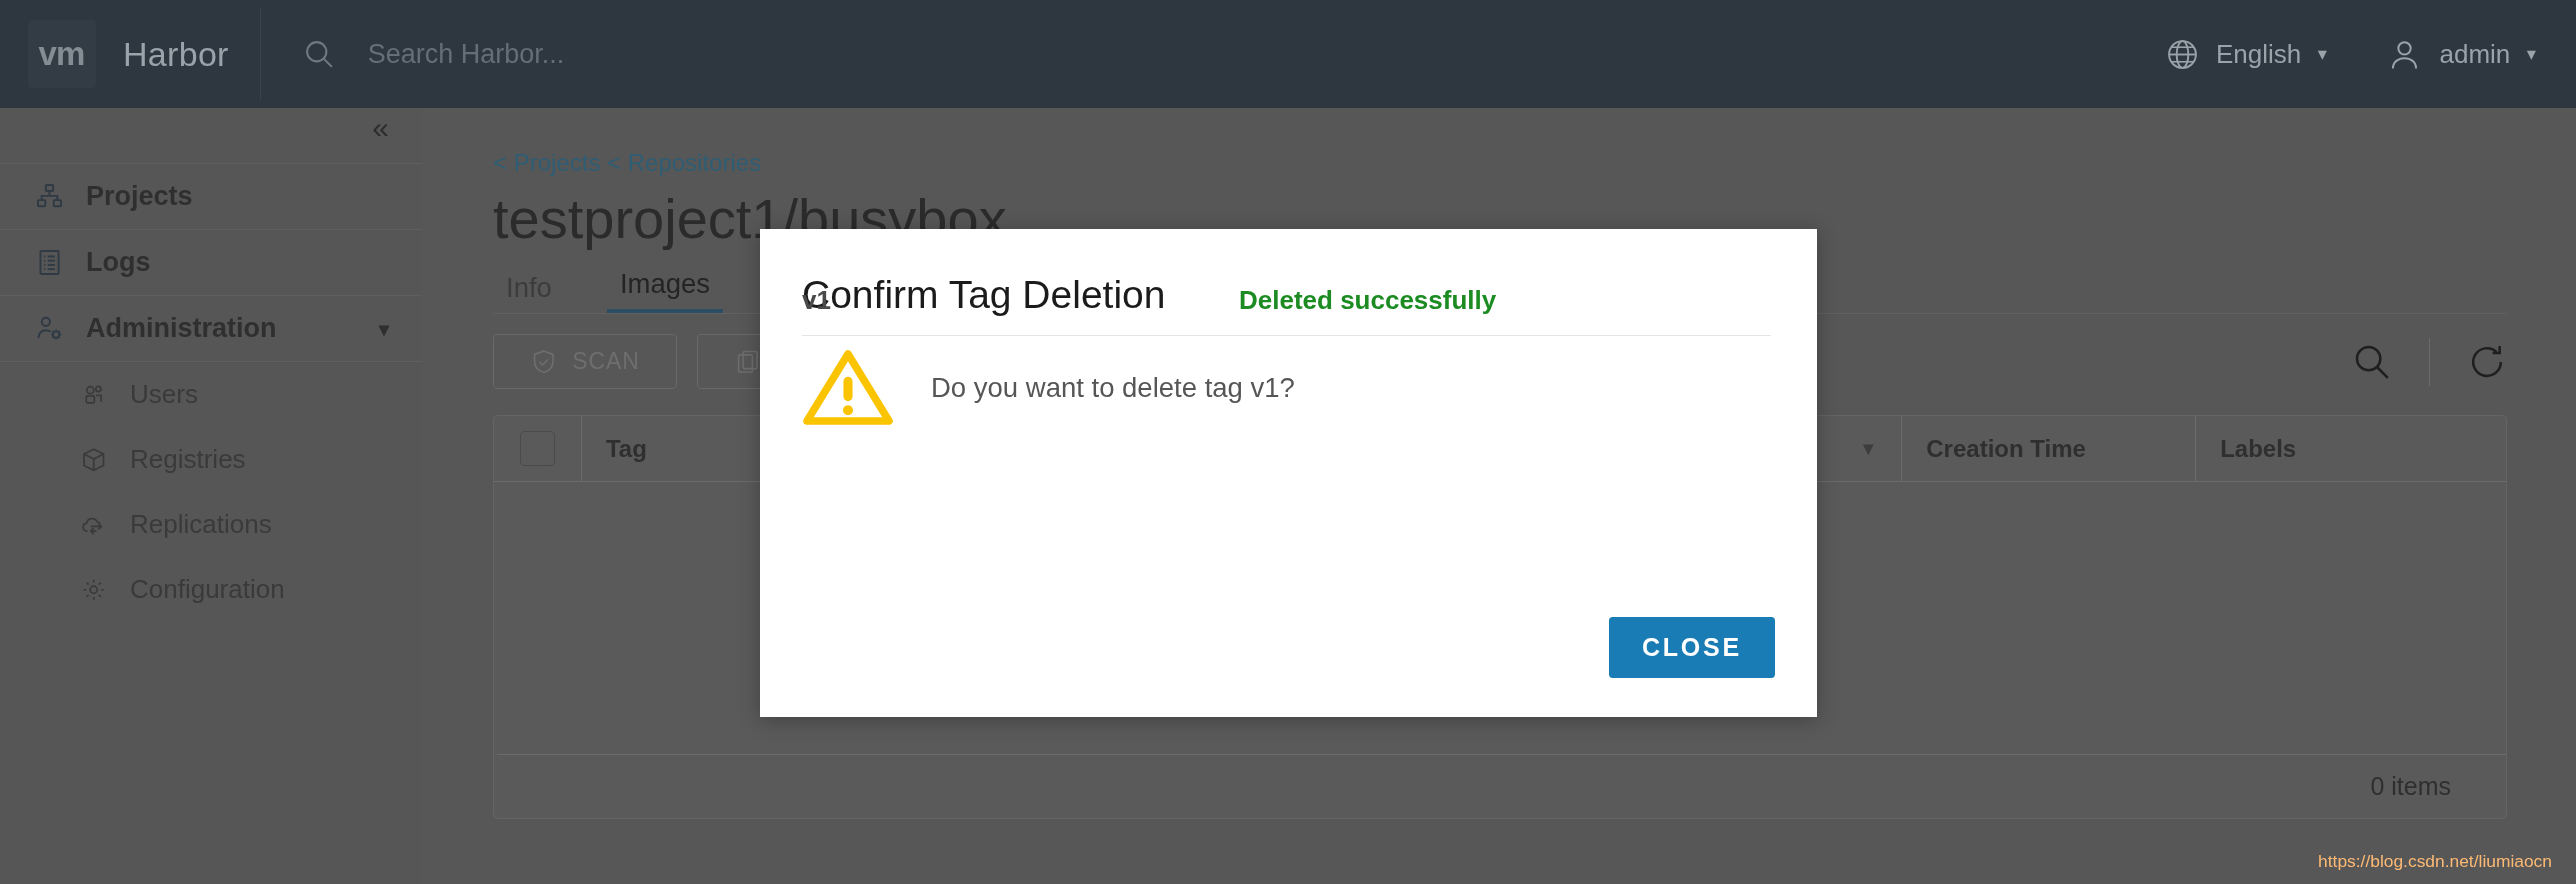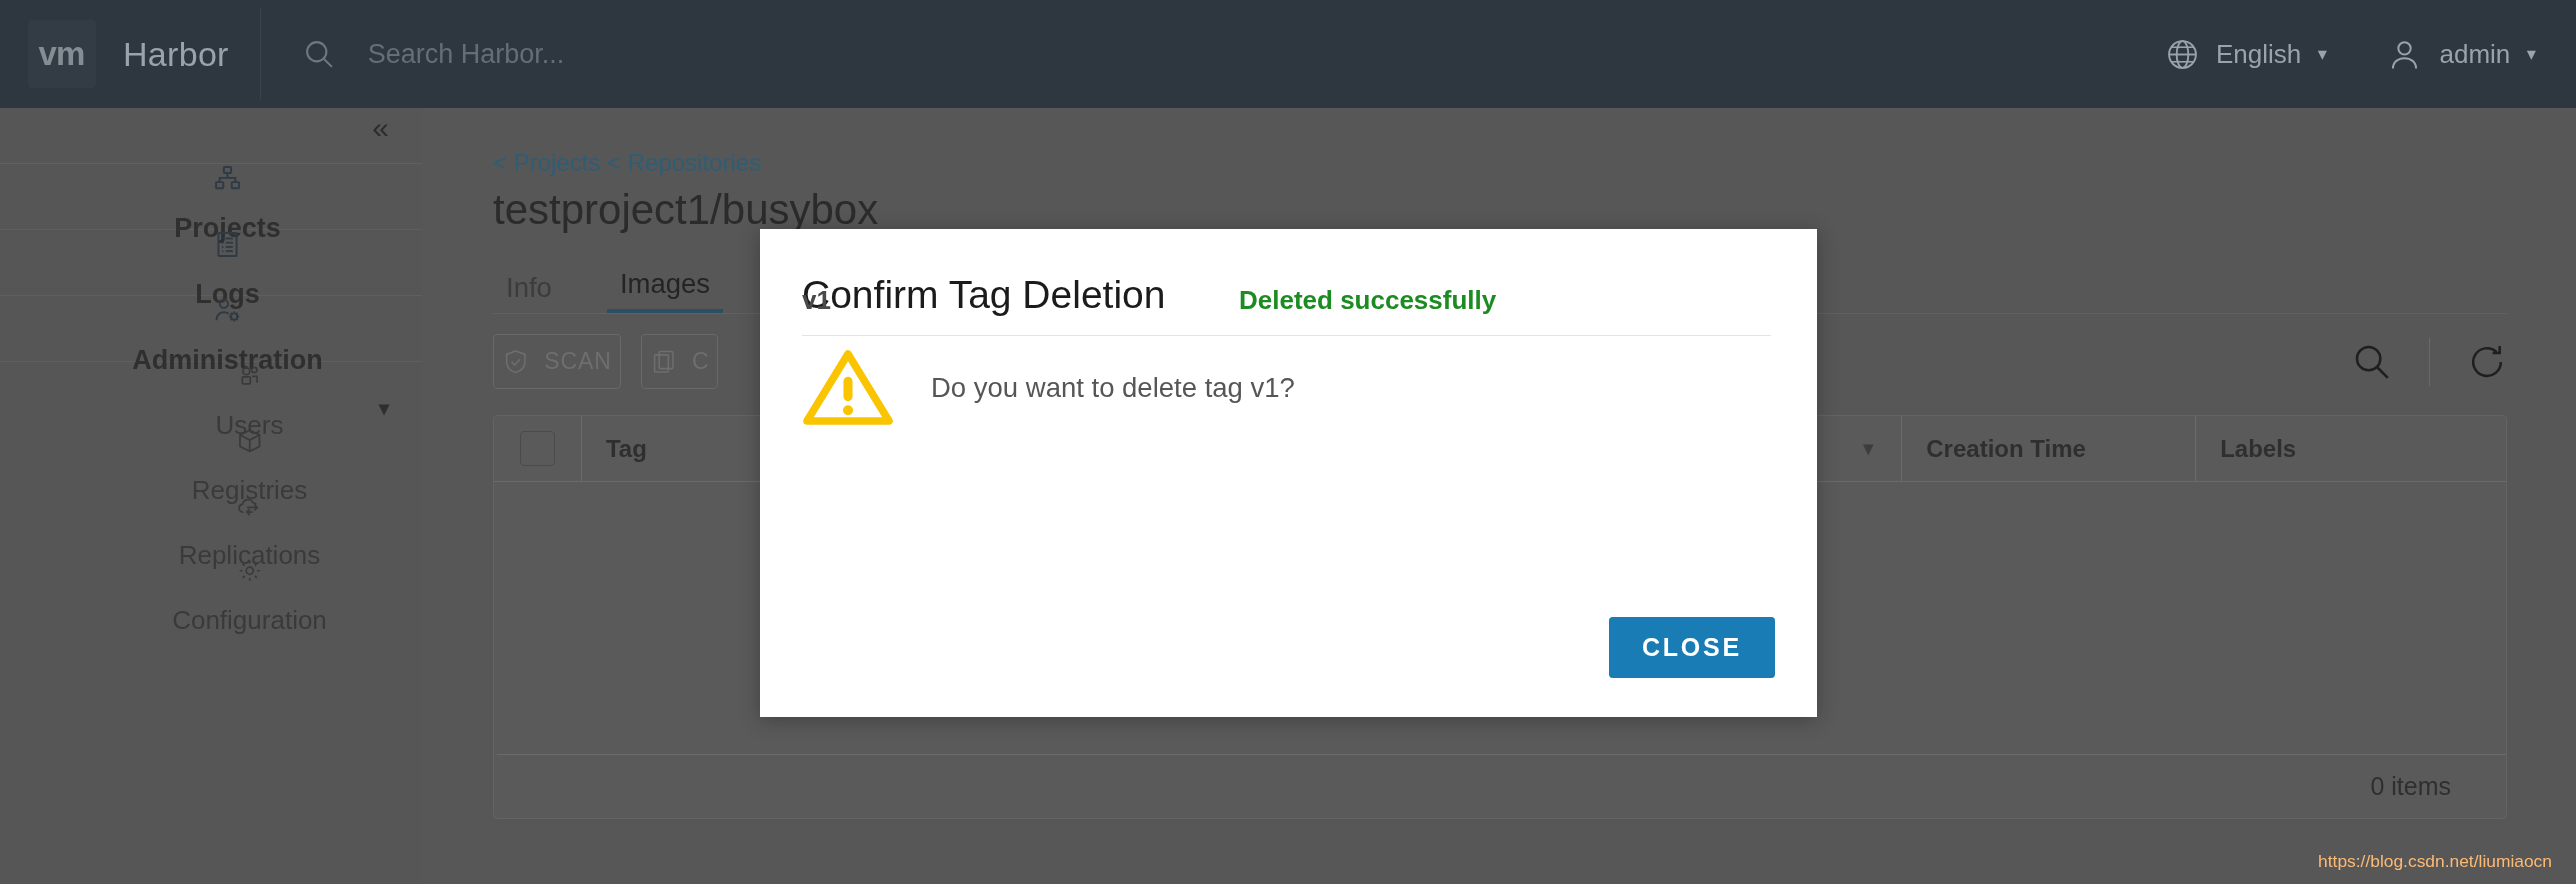--- a/index.html
+++ b/index.html
@@ -68,21 +68,20 @@
     padding-right: 33px;
     border-bottom: 0.9px solid #606060;
   }
   .collapse-icon { color: #2d2d2d; font-size: 30px; line-height: 1; }
   .nav-item {
     height: 66px; display: flex; align-items: center;
     padding-left: 33px; gap: 20px;
     color: #2f2f2f; font-size: 27px; font-weight: 600;
     border-bottom: 0.9px solid #5f5f5f;
     cursor: pointer;
-    flex-direction: column;
   }
   .nav-item .icon { width: 33px; height: 33px; display: flex; align-items: center; justify-content: center; }
   .nav-item.sub {
     padding-left: 77px; font-weight: 400; font-size: 26px;
     color: #3a3a3a; border-bottom: none; height: 65px;
   }
   .nav-item .chev-right { margin-left: auto; margin-right: 33px; font-size: 20px; }
   .nav-icon-svg { stroke: #2f3a45; fill: none; stroke-width: 1.6; }
   .nav-icon-sub { stroke: #3a3a3a; fill: none; stroke-width: 1.5; }
 
@@ -92,42 +91,42 @@
     width: 2154px; height: 793px;
     background: #575757;
     z-index: 1;
   }
   .breadcrumb {
     position: absolute; top: 57px; left: 71px;
     color: #2f5d74; font-size: 24px;
   }
   .page-title {
     position: absolute; top: 94px; left: 71px;
-    color: #2b2b2b; font-size: 42px; font-weight: 300;
+    color: #2b2b2b; font-size: 56px; font-weight: 300;
   }
   .tabs {
     position: absolute; top: 165px; left: 71px;
     width: 2014px; height: 57px;
     display: flex; align-items: flex-end;
     border-bottom: 0.9px solid #616161;
   }
   .tab {
     font-size: 27.5px; color: #3c3c3c; padding: 0 13px 9.2px 13px;
     margin-right: 42px; cursor: pointer;
   }
   .tab.active { color: #242424; border-bottom: 4.6px solid #2b4e63; }
 
   
   .toolbar {
     position: absolute; top: 240px; left: 71px;
     width: 2014px; height: 59px;
     display: flex; align-items: center; gap: 20px;
   }
   .btn-outline {
-    height: 55px; padding: 0 8px;
+    height: 55px; padding: 0 36px;
     border: 0.9px solid #6a6a6a; border-radius: 4.6px;
     display: flex; align-items: center; gap: 14.7px;
     color: #6e6e6e; font-size: 23px; letter-spacing: 0.9px;
     background: transparent; cursor: pointer;
   }
   .toolbar-right {
     margin-left: auto; display: flex; align-items: center; gap: 37px;
   }
   .tb-divider { width: 0.9px; height: 48px; background: #6a6a6a; }
 

